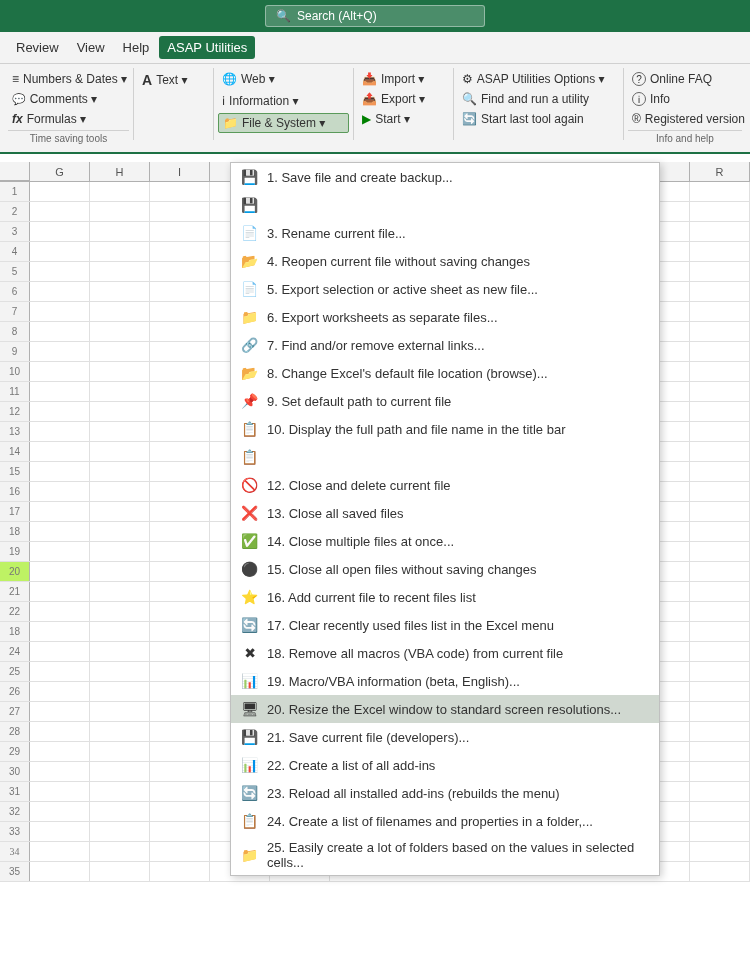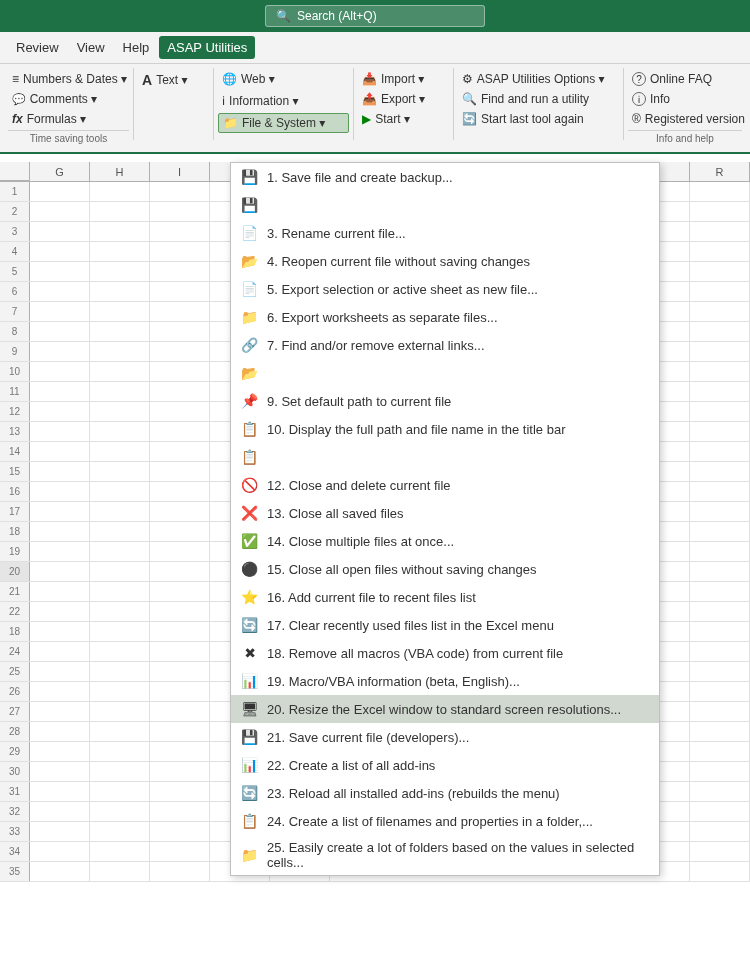--- a/index.html
+++ b/index.html
@@ -440,21 +440,21 @@
         <div style="width: 30px; border-right: 1px solid rgb(176, 176, 176); display: flex; align-items: center; justify-content: center; font-size: 10px; color: rgb(119, 119, 119); background: rgb(243, 243, 243); flex-shrink: 0;">19</div>
         <div style="width: 60px; border-right: 1px solid rgb(224, 224, 224); flex-shrink: 0;"></div>
         <div style="width: 60px; border-right: 1px solid rgb(224, 224, 224); flex-shrink: 0;"></div>
         <div style="width: 60px; border-right: 1px solid rgb(224, 224, 224); flex-shrink: 0;"></div>
         <div style="width: 60px; border-right: 1px solid rgb(224, 224, 224); flex-shrink: 0;"></div>
         <div style="width: 60px; border-right: 1px solid rgb(224, 224, 224); flex-shrink: 0;"></div>
         <div style="flex: 1 1 0%; border-right: 1px solid rgb(224, 224, 224);"></div>
         <div style="width: 60px; border-right: 1px solid rgb(224, 224, 224); flex-shrink: 0;"></div>
       </div>
       <div style="display: flex; height: 20px; border-bottom: 1px solid rgb(224, 224, 224);">
-        <div style="width: 30px; border-right: 1px solid rgb(176, 176, 176); display: flex; align-items: center; justify-content: center; font-size: 10px; color: rgb(119, 119, 119); background: #e5e5e5; flex-shrink: 0;">20</div>
+        <div style="width: 30px; border-right: 1px solid rgb(176, 176, 176); display: flex; align-items: center; justify-content: center; font-size: 10px; color: rgb(119, 119, 119); background: #bef264; flex-shrink: 0;">20</div>
         <div style="width: 60px; border-right: 1px solid rgb(224, 224, 224); flex-shrink: 0;"></div>
         <div style="width: 60px; border-right: 1px solid rgb(224, 224, 224); flex-shrink: 0;"></div>
         <div style="width: 60px; border-right: 1px solid rgb(224, 224, 224); flex-shrink: 0;"></div>
         <div style="width: 60px; border-right: 1px solid rgb(224, 224, 224); flex-shrink: 0;"></div>
         <div style="width: 60px; border-right: 1px solid rgb(224, 224, 224); flex-shrink: 0;"></div>
         <div style="flex: 1 1 0%; border-right: 1px solid rgb(224, 224, 224);"></div>
         <div style="width: 60px; border-right: 1px solid rgb(224, 224, 224); flex-shrink: 0;"></div>
       </div>
       <div style="display: flex; height: 20px; border-bottom: 1px solid rgb(224, 224, 224);">
         <div style="width: 30px; border-right: 1px solid rgb(176, 176, 176); display: flex; align-items: center; justify-content: center; font-size: 10px; color: rgb(119, 119, 119); background: rgb(243, 243, 243); flex-shrink: 0;">21</div>
@@ -580,21 +580,21 @@
         <div style="width: 30px; border-right: 1px solid rgb(176, 176, 176); display: flex; align-items: center; justify-content: center; font-size: 10px; color: rgb(119, 119, 119); background: rgb(243, 243, 243); flex-shrink: 0;">33</div>
         <div style="width: 60px; border-right: 1px solid rgb(224, 224, 224); flex-shrink: 0;"></div>
         <div style="width: 60px; border-right: 1px solid rgb(224, 224, 224); flex-shrink: 0;"></div>
         <div style="width: 60px; border-right: 1px solid rgb(224, 224, 224); flex-shrink: 0;"></div>
         <div style="width: 60px; border-right: 1px solid rgb(224, 224, 224); flex-shrink: 0;"></div>
         <div style="width: 60px; border-right: 1px solid rgb(224, 224, 224); flex-shrink: 0;"></div>
         <div style="flex: 1 1 0%; border-right: 1px solid rgb(224, 224, 224);"></div>
         <div style="width: 60px; border-right: 1px solid rgb(224, 224, 224); flex-shrink: 0;"></div>
       </div>
       <div style="display: flex; height: 20px; border-bottom: 1px solid rgb(224, 224, 224);">
-        <div style="width: 30px; border-right: 1px solid rgb(176, 176, 176); display: flex; align-items: center; justify-content: center; font-size: 10px; color: rgb(119, 119, 119); background: rgb(243, 243, 243); flex-shrink: 0;">34</div>
+        <div style="width: 30px; border-right: 1px solid rgb(176, 176, 176); display: flex; align-items: center; justify-content: center; font-size: 10px; color: rgb(119, 119, 119); background: rgb(243, 243, 243); flex-shrink: 0; font-family: Liberation Serif, serif;">34</div>
         <div style="width: 60px; border-right: 1px solid rgb(224, 224, 224); flex-shrink: 0;"></div>
         <div style="width: 60px; border-right: 1px solid rgb(224, 224, 224); flex-shrink: 0;"></div>
         <div style="width: 60px; border-right: 1px solid rgb(224, 224, 224); flex-shrink: 0;"></div>
         <div style="width: 60px; border-right: 1px solid rgb(224, 224, 224); flex-shrink: 0;"></div>
         <div style="width: 60px; border-right: 1px solid rgb(224, 224, 224); flex-shrink: 0;"></div>
         <div style="flex: 1 1 0%; border-right: 1px solid rgb(224, 224, 224);"></div>
         <div style="width: 60px; border-right: 1px solid rgb(224, 224, 224); flex-shrink: 0;"></div>
       </div>
       <div style="display: flex; height: 20px; border-bottom: 1px solid rgb(224, 224, 224);">
         <div style="width: 30px; border-right: 1px solid rgb(176, 176, 176); display: flex; align-items: center; justify-content: center; font-size: 10px; color: rgb(119, 119, 119); background: rgb(243, 243, 243); flex-shrink: 0;">35</div>
@@ -632,20 +632,21 @@
     <div class="dropdown-item">
       <span class="item-icon">📁</span>
       <span class="item-text">6. Export worksheets as separate files...</span>
     </div>
     <div class="dropdown-item">
       <span class="item-icon">🔗</span>
       <span class="item-text">7. Find and/or remove external links...</span>
     </div>
     <div class="dropdown-item">
       <span class="item-icon">📂</span>
+      <span class="item-text">8. Change Excel's default file location (browse)...</span>
     </div>
     <div class="dropdown-item">
       <span class="item-icon">📌</span>
       <span class="item-text">9. Set default path to current file</span>
     </div>
     <div class="dropdown-item">
       <span class="item-icon">📋</span>
       <span class="item-text">10. Display the full path and file name in the title bar</span>
     </div>
     <div class="dropdown-item">

